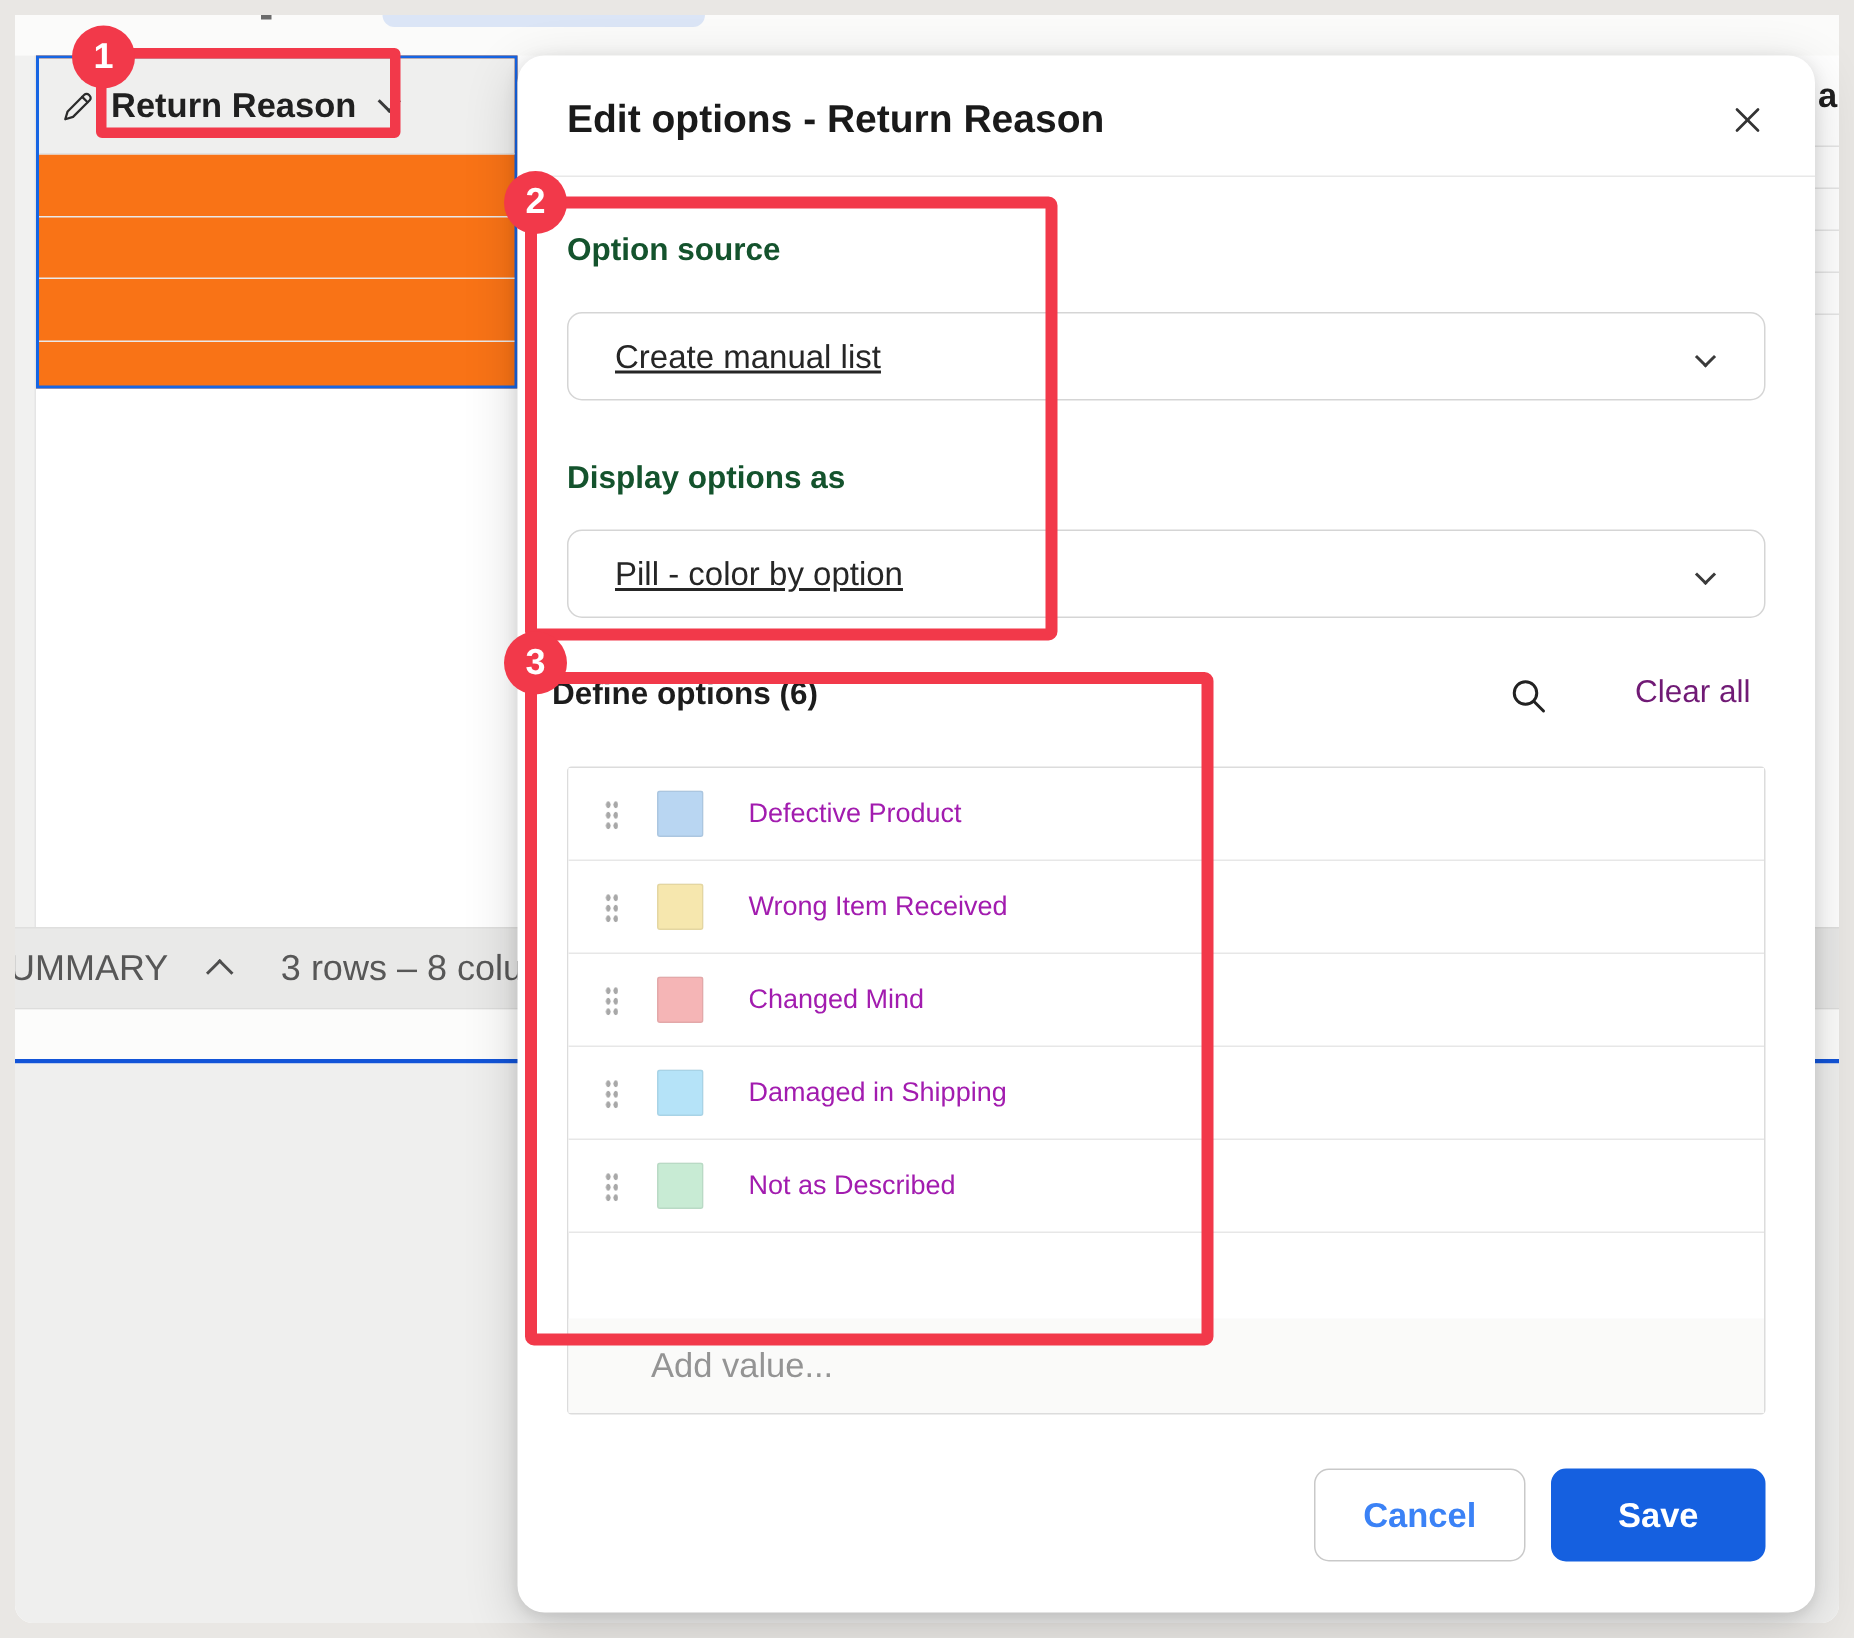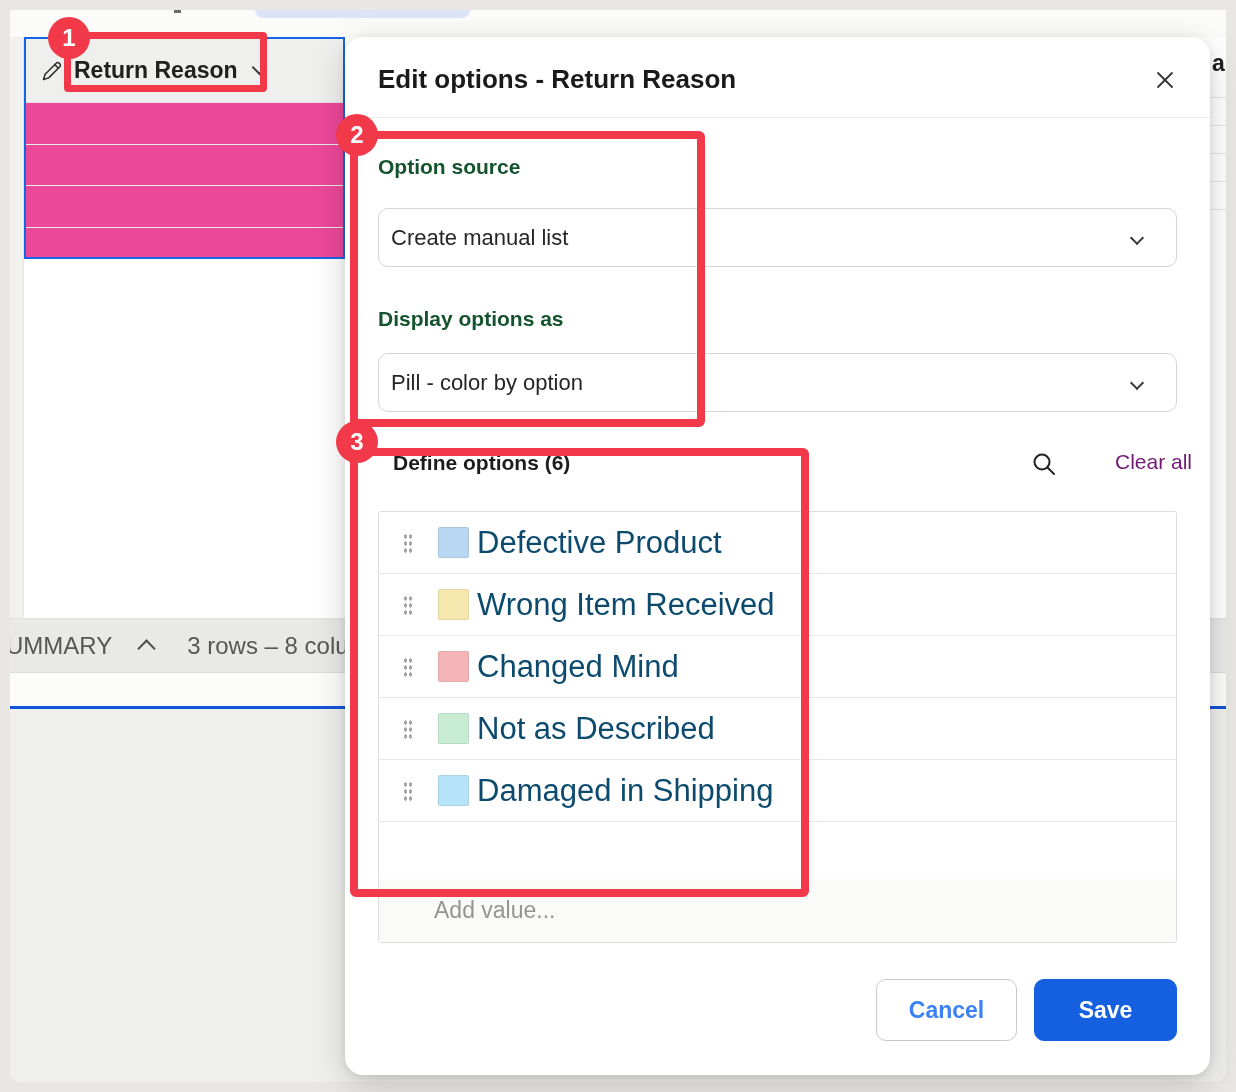--- a/index.html
+++ b/index.html
@@ -11,21 +11,21 @@
          background:#FFFFFF; border-radius:0 0 12px 12px; overflow:hidden; }
   .toolbar-strip { position:absolute; left:0; top:0; width:100%; height:27px; background:#FBFBFA; }
   .active-tab { position:absolute; left:245px; top:0; width:215px; height:8px;
                 background:#DBE5F6; border-radius:0 0 10px 10px; }
   .toolbar-glyph { position:absolute; left:164px; top:0; width:7px; height:3px; background:#6B6B6B; }
 
   .row-gutter { position:absolute; left:0; top:27px; width:14px; height:581px;
                 background:#F1F1F0; border-right:1px solid #E5E5E5; }
 
   .column-block { position:absolute; left:14px; top:27px; width:321px; height:222px;
-                  background:#ec4899; border:2px solid #1665E3; }
+                  background:#f97316; border:2px solid #1665E3; }
   .column-header { position:absolute; left:0; top:0; width:100%; height:64px;
                    background:#EFEFEE; border-bottom:1px solid #E2E2E2;
                    display:flex; align-items:center; }
   .pencil-icon { margin-left:14px; width:24px; height:24px; flex:0 0 auto; }
   .column-title { margin-left:10px; font-size:23px; font-weight:700; color:#202020; }
   .chev { display:inline-block; width:11px; height:11px; border-right:2.5px solid #3A3A3A;
           border-bottom:2.5px solid #3A3A3A; transform:rotate(45deg); }
   .column-chev { margin-left:16px; margin-top:-6px; }
   .grid-line { position:absolute; left:0; width:100%; height:1px; background:#E9E9E9; }
 
@@ -48,40 +48,40 @@
            background:#FFFFFF; border-radius:18px;
            box-shadow:0 10px 36px rgba(0,0,0,0.16), 0 2px 10px rgba(0,0,0,0.10);padding-left:20px; }
   .modal-title { position:absolute; left:33px; top:27px; font-size:26px; font-weight:700; color:#1A1A1A; }
   .modal-close { position:absolute; right:30px; top:28px; width:30px; height:30px; cursor:pointer;
                  display:flex; align-items:center; justify-content:center; }
   .modal-divider { position:absolute; left:0; top:80px; width:100%; height:1px; background:#E8E8E8; }
 
   .sec-label { position:absolute; left:33px; font-size:21px; font-weight:700; color:#14532d; }
   .dropdown { position:absolute; left:33px; width:799px; height:59px; background:#FFFFFF;
               border:1px solid #D5D5D5; border-radius:10px; display:flex; align-items:center; cursor:pointer; }
-  .dropdown-value { margin-left:12px; font-size:22px; color:#262626; }
+  .dropdown-value { margin-left:31px; font-size:22px; color:#262626;text-decoration:underline; }
   .dropdown-chev { position:absolute; right:34px; top:24px; width:10px; height:10px;
                    border-right:2.2px solid #3A3A3A; border-bottom:2.2px solid #3A3A3A; transform:rotate(45deg); }
 
-  .define-row { position:absolute; left:48px; top:412px; width:799px; height:34px; }
+  .define-row { position:absolute; left:23px; top:412px; width:799px; height:34px; }
   .define-label { position:absolute; left:0; top:2px; font-size:21px; font-weight:700; color:#1C1C1C; }
   .search-btn { position:absolute; right:134px; top:1px; width:28px; height:28px; cursor:pointer; }
   .clear-all { position:absolute; right:0; top:1px; font-size:21px; font-weight:400; color:#701a75; cursor:pointer; }
 
   .options-list { position:absolute; left:33px; top:474px; width:799px; height:432px;
                   border:1px solid #DCDCDC; border-radius:3px; background:#FFFFFF; }
   .option-row { position:relative; height:62px; display:flex; align-items:center;
                 border-bottom:1px solid #E7E7E7; background:#FFFFFF; }
   .option-row.selected { border:2px solid #1665E3; height:60px; margin:-1px; width:calc(100% + 2px); z-index:2; }
   .drag-handle { width:9px; height:20px; margin-left:24px; flex:0 0 auto;
                  background-image:radial-gradient(#A8A8A8 1.5px, transparent 1.7px);
                  background-size:5px 7px; cursor:grab; }
   .swatch { width:31px; height:31px; margin-left:26px; border-radius:2px;
             border:1px solid rgba(0,0,0,0.07); flex:0 0 auto; cursor:pointer; }
-  .option-label { margin-left:8px; font-size:31px; color:#0c4a6e; }
+  .option-label { margin-left:30px; font-size:18px; color:#a21caf; }
   .add-row { position:absolute; left:0; bottom:0; width:100%; height:63px; background:#FAFAF9;
              display:flex; align-items:center; }
   .add-input { border:none; outline:none; background:transparent; margin-left:55px;
                font-size:23px; color:#3A3A3A; width:600px; font-family:"Liberation Sans", sans-serif; }
   .add-input::placeholder { color:#949494; }
 
   .btn { position:absolute; top:942px; height:62px; border-radius:10px; font-size:23px; font-weight:700;
          display:flex; align-items:center; justify-content:center; cursor:pointer; }
   .btn-cancel { left:531px; width:141px; background:#FFFFFF; border:1.5px solid #C9C9C9; color:#3b82f6; }
   .btn-save { left:689px; width:143px; background:#1560E0; border:1.5px solid #1560E0; color:#FFFFFF; }
@@ -186,27 +186,27 @@
           <span class="swatch" style="background: rgb(246, 231, 174);"></span>
           <span class="option-label">Wrong Item Received</span>
         </div>
         <div class="option-row">
           <span class="drag-handle"></span>
           <span class="swatch" style="background: rgb(245, 181, 182);"></span>
           <span class="option-label">Changed Mind</span>
         </div>
         <div class="option-row">
           <span class="drag-handle"></span>
+          <span class="swatch" style="background: rgb(181, 227, 248);"></span>
+          <span class="option-label">Damaged in Shipping</span>
+        </div>
+        <div class="option-row">
+          <span class="drag-handle"></span>
           <span class="swatch" style="background: rgb(200, 235, 212);"></span>
           <span class="option-label">Not as Described</span>
-        </div>
-        <div class="option-row">
-          <span class="drag-handle"></span>
-          <span class="swatch" style="background: rgb(181, 227, 248);"></span>
-          <span class="option-label">Damaged in Shipping</span>
         </div>
         <div class="add-row">
         <input class="add-input" placeholder="Add value..." style="">
       </div>
     </div>
 
     <div class="btn btn-cancel">Cancel</div>
     <div class="btn btn-save">Save</div>
   </div>
 

